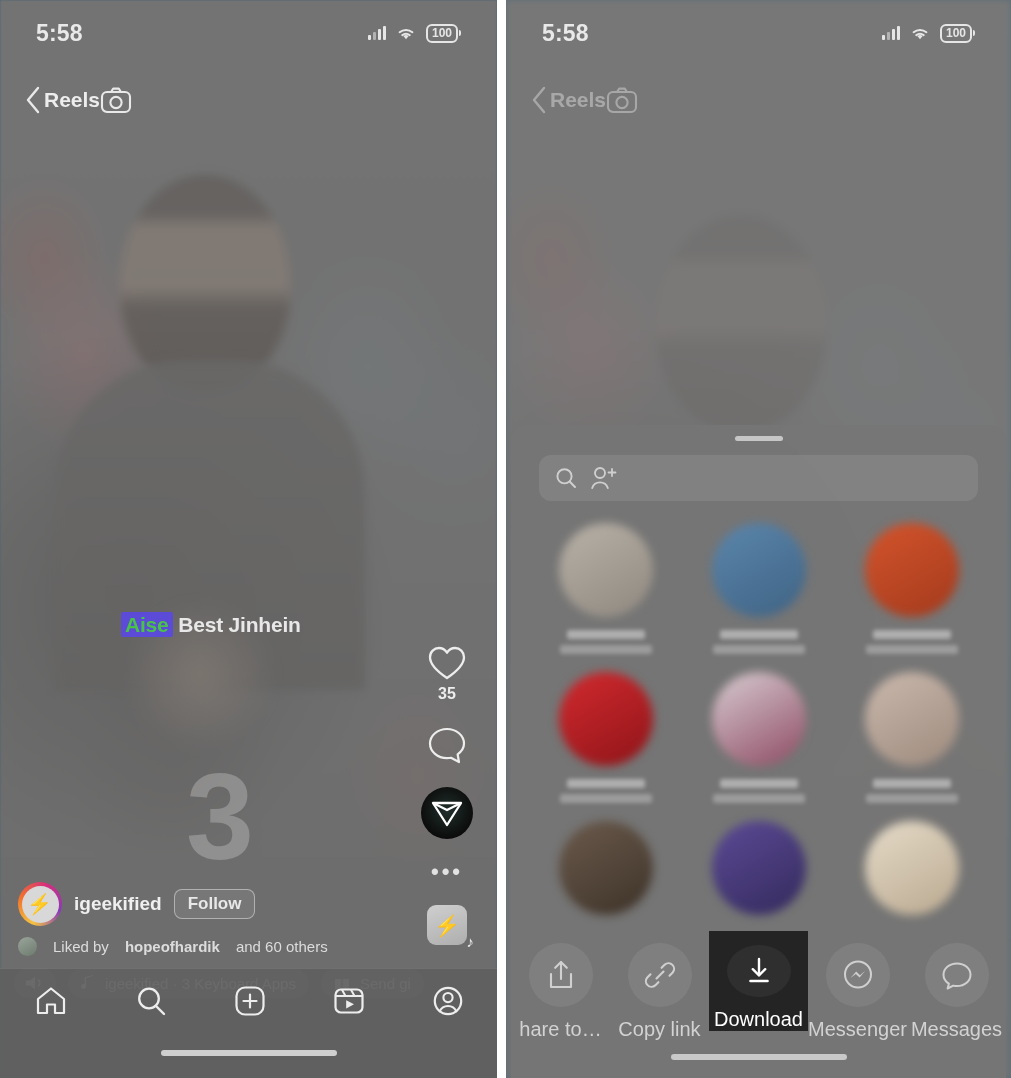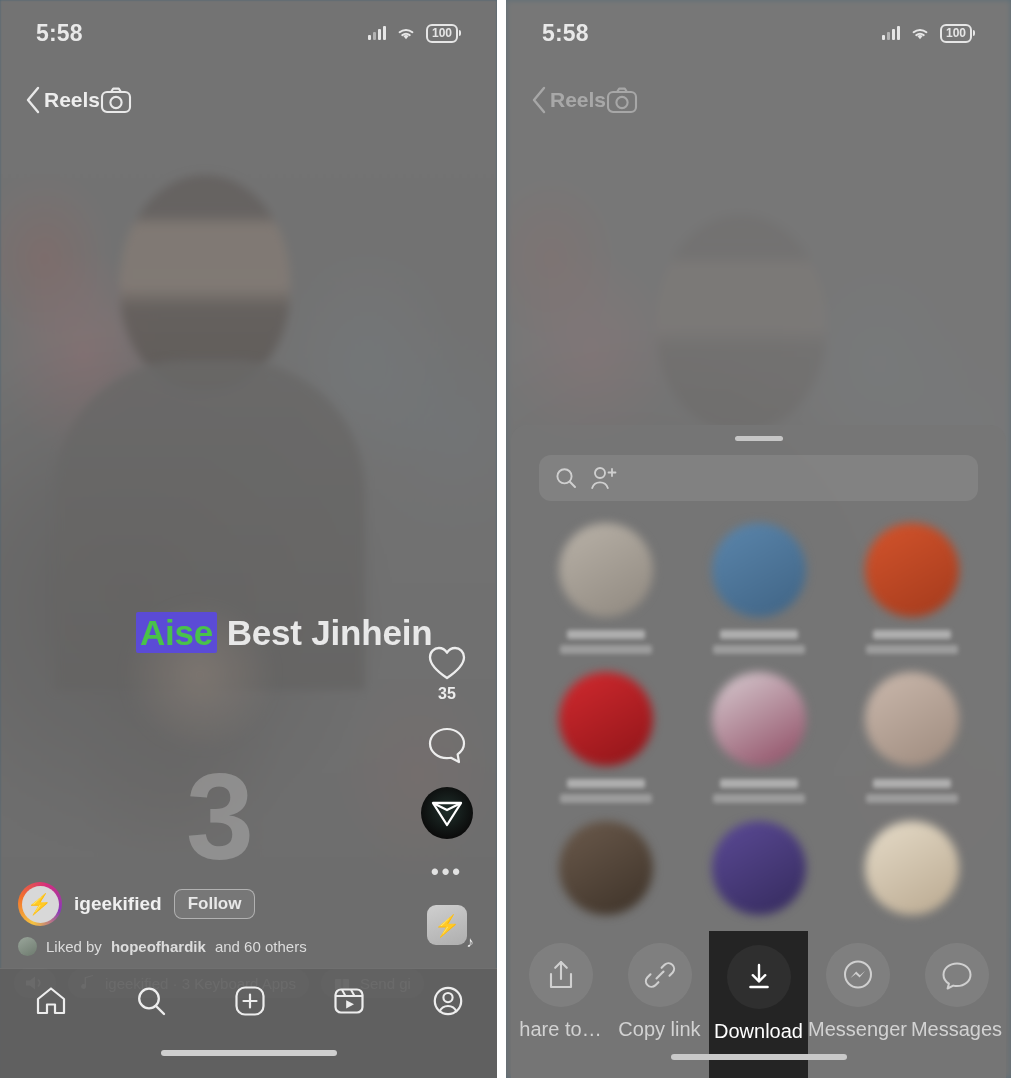--- a/index.html
+++ b/index.html
@@ -90,22 +90,22 @@
     display:flex;align-items:center;justify-content:flex-start;
     padding:0 22px;box-sizing:border-box;
   }
   .hdr-title{font-size:21px;font-weight:700;color:#ededed;}
   .icon{display:inline-block;line-height:0;}
   .phone.right .header{opacity:.42;}
   .phone.right .statusbar .clock,.phone.right .statusbar .status-right{opacity:1;}
 
   
   .subtitle{
-    position:absolute;left:136px;top:613px;
-    font-size:35px;font-weight:700;color:#e8e8e8;
+    position:absolute;left:121px;top:613px;
+    font-size:21px;font-weight:700;color:#e8e8e8;
     white-space:nowrap;letter-spacing:-.2px;
   }
   .subtitle .hl{
     background:#5b4bd6;color:#49c24a;padding:1px 4px;border-radius:2px;
   }
 
   
   .watermark{
     position:absolute;left:186px;top:766px;
     font-size:122px;font-weight:800;color:rgba(225,225,225,.30);
@@ -150,21 +150,21 @@
     background:#d8d8d8;display:flex;align-items:center;justify-content:center;
     font-size:20px;color:#d3e24a;font-weight:800;
   }
   .uname{font-size:19px;font-weight:700;color:#efefef;}
   .follow{
     font-size:17px;font-weight:600;color:#e8e8e8;
     border:1px solid rgba(235,235,235,.5);border-radius:8px;
     padding:4px 13px;background:rgba(255,255,255,.07);
   }
   .cap-text{margin-top:11px;font-size:18px;color:#e2e2e2;letter-spacing:.1px;}
-  .liked{display:flex;align-items:center;gap:9px;margin-top:11px;font-size:15px;color:#dcdcdc;}
+  .liked{display:flex;align-items:center;gap:16px;margin-top:11px;font-size:15px;color:#dcdcdc;}
   .liked .mini-av{
     width:19px;height:19px;border-radius:50%;
     background:linear-gradient(150deg,#9aa69b,#6d7a6e);flex:none;
   }
   .liked b{font-weight:700;}
 
   
   .pillrow{
     position:absolute;left:14px;bottom:80px;
     display:flex;align-items:center;gap:12px;
@@ -228,22 +228,22 @@
     width:101px;display:flex;flex-direction:column;align-items:center;
     padding-top:12px;
   }
   .action .bub{
     width:64px;height:64px;border-radius:50%;
     background:rgba(255,255,255,.08);
     display:flex;align-items:center;justify-content:center;
   }
   .action .lbl{margin-top:11px;font-size:20px;color:#d2d2d2;white-space:nowrap;}
   .action.highlight{
-    background:#242424;height:148px;box-sizing:border-box;
-    justify-content:flex-start;padding-top:14px;
+    background:#242424;height:100px;box-sizing:border-box;
+    justify-content:center;padding-top:14px;
   }
   .action.highlight .bub{background:rgba(255,255,255,.05);}
   .action.highlight .lbl{color:#ffffff;font-weight:400;}
   .sheet .home-indicator{bottom:18px;background:#c9c9c9;}
 </style>
 </head>
 <body>
 
 <div class="stage">
 

